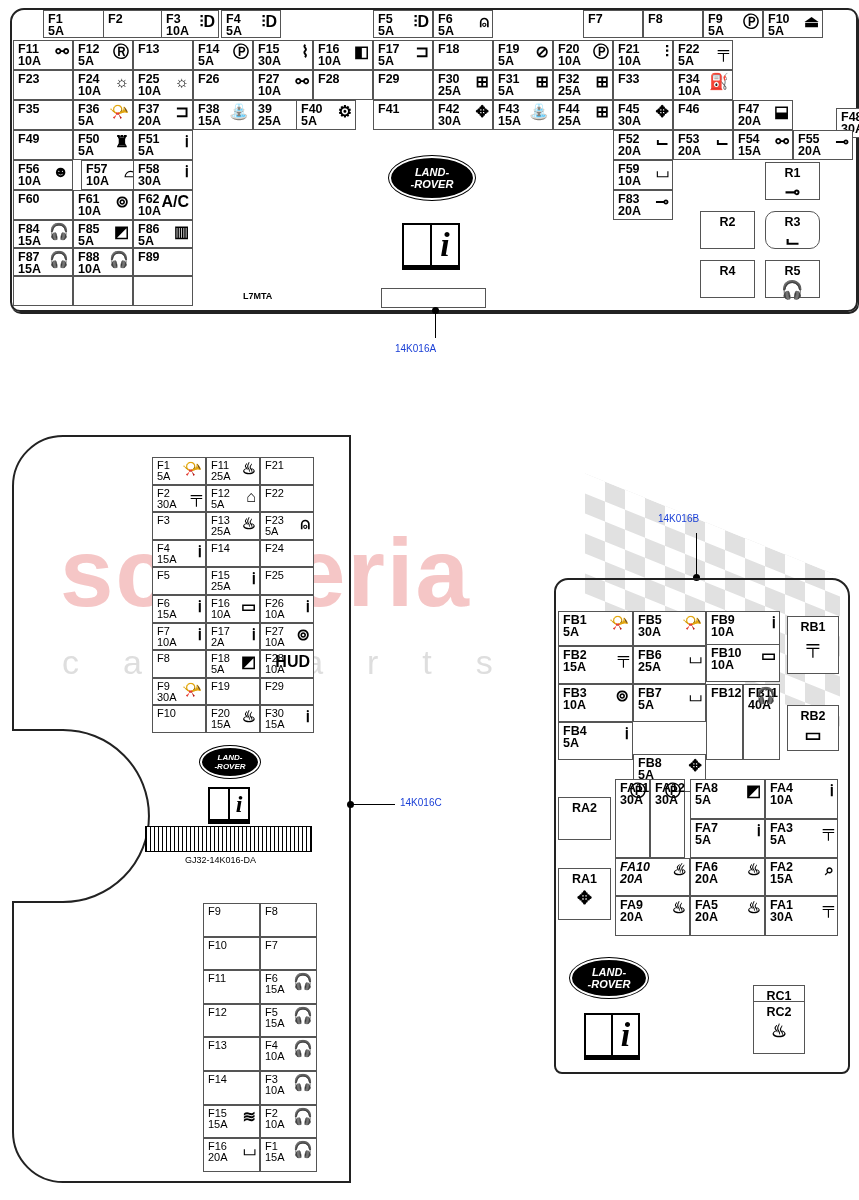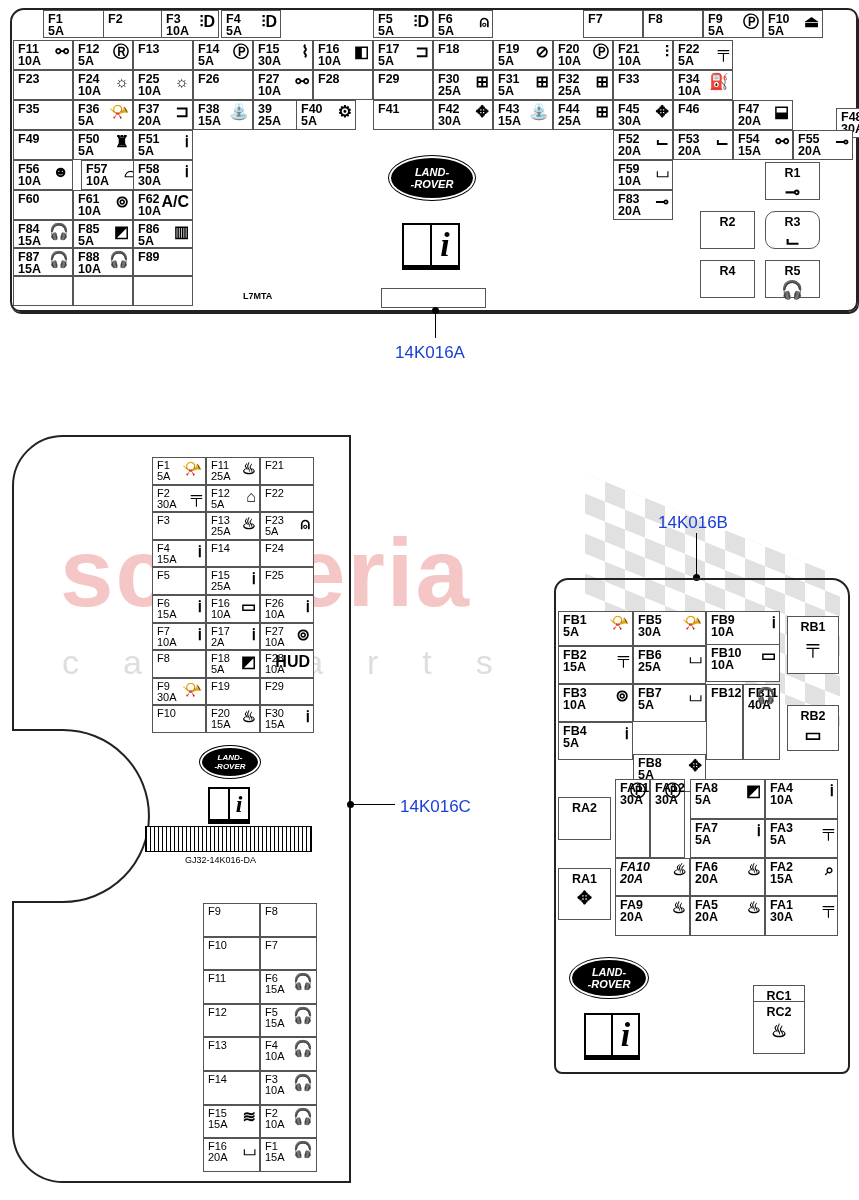--- a/index.html
+++ b/index.html
@@ -13,21 +13,21 @@
   .panelA{position:absolute;left:10px;top:8px;width:844px;height:300px;border:2px solid #222;border-top-left-radius:14px;border-top-right-radius:10px;border-bottom-left-radius:10px;border-bottom-right-radius:10px;box-shadow:1px 2px 0 #222;}
   .cell{position:absolute;border:1px solid #555;box-sizing:border-box;background:#fff;font-weight:bold;font-size:12.5px;line-height:12px;padding:2px 0 0 4px;}
   .cell .n{display:block;}
   .cell .a{display:block;}
   .ic{position:absolute;right:3px;top:3px;font-size:16px;line-height:16px;font-weight:bold;}
   .thin{font-weight:normal;font-size:11px;line-height:11px;}
   .logo{position:absolute;background:#000;color:#fff;border-radius:50%;text-align:center;font-style:italic;font-weight:bold;display:flex;flex-direction:column;justify-content:center;border:2px solid #fff;outline:1px solid #000;}
   .book{position:absolute;border:2px solid #000;border-bottom-width:5px;display:flex;}
   .book span{flex:1;border-right:2px solid #000;}
   .book b{flex:1;display:flex;align-items:center;justify-content:center;font-family:"Liberation Serif",serif;font-style:italic;font-size:34px;}
-  .label-blue{position:absolute;color:#1a3fd6;font-size:17px;}
+  .label-blue{position:absolute;color:#1a3fd6;font-size:10px;}
   .leader{position:absolute;background:#000;}
   .dot{position:absolute;width:7px;height:7px;border-radius:50%;background:#000;}
   .panelB{position:absolute;left:554px;top:578px;width:292px;height:492px;border:2px solid #222;border-radius:14px 18px 8px 8px;}
   .relay{position:absolute;border:1px solid #555;box-sizing:border-box;font-weight:bold;font-size:12.5px;text-align:center;padding-top:3px;background:#fff;}
   .barcode{position:absolute;left:145px;top:826px;width:167px;height:26px;background:repeating-linear-gradient(90deg,#000 0 1px,#fff 1px 4px);border:1px solid #000;box-sizing:border-box;}
 </style>
 </head>
 <body>
 
 <div class="watermark">scuderia</div>

